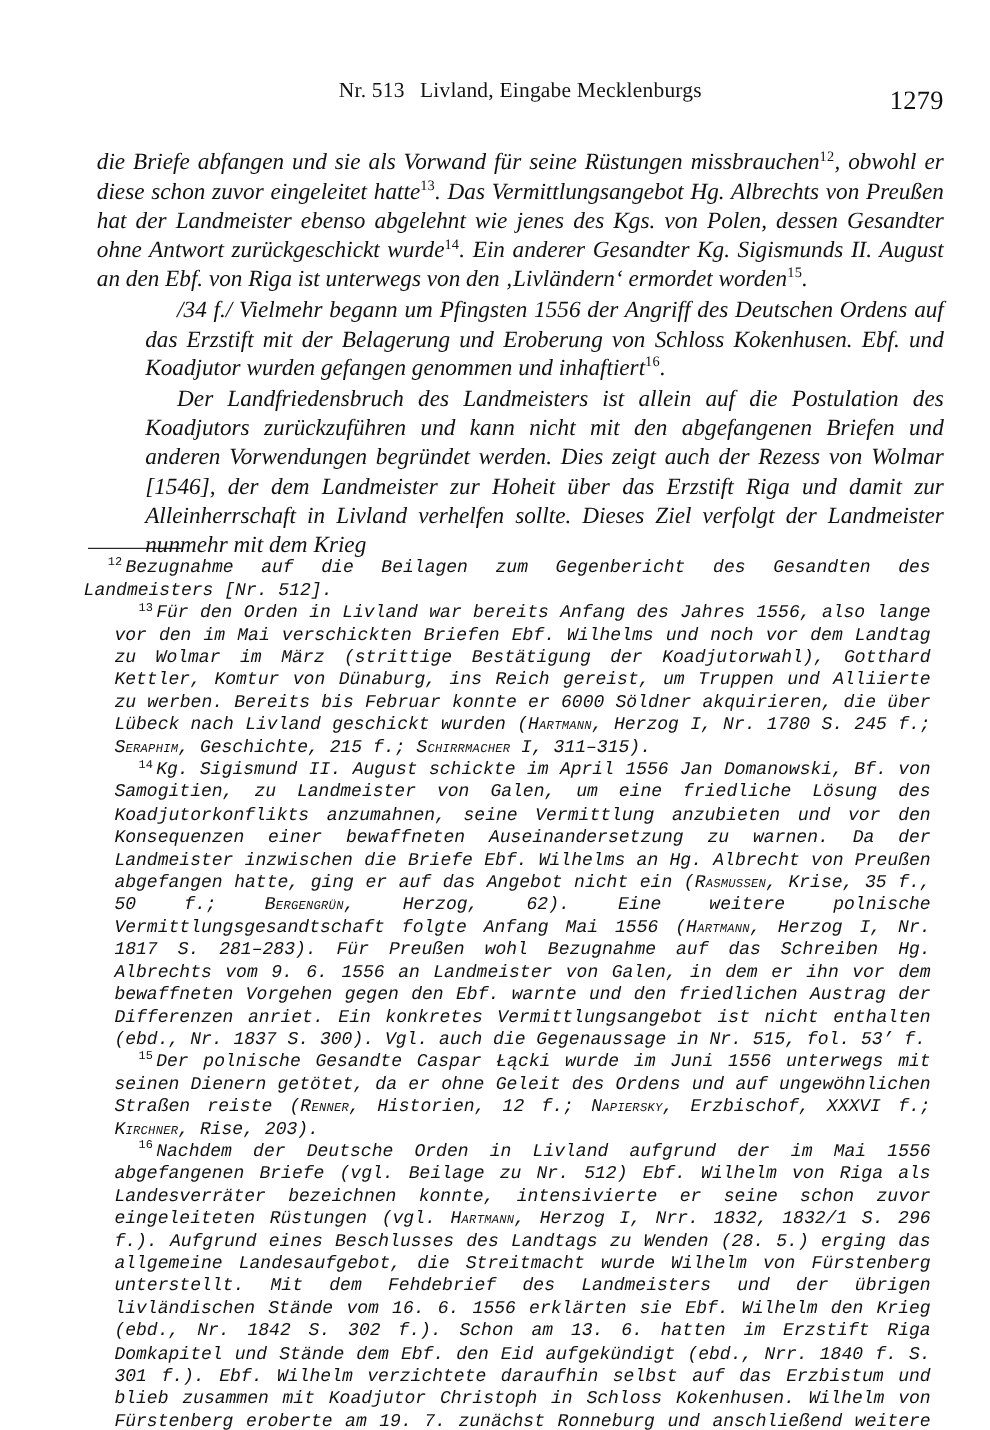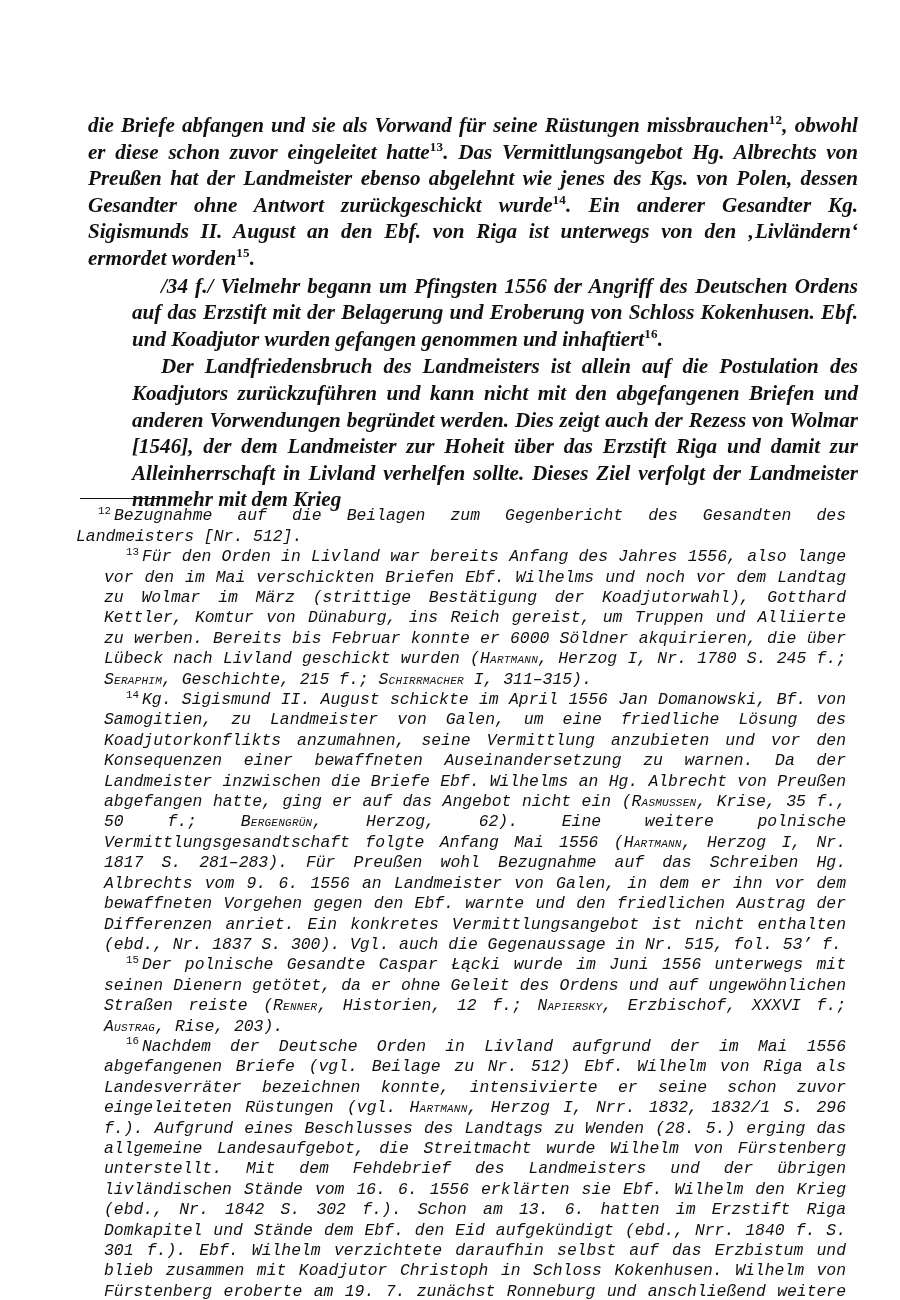--- a/index.html
+++ b/index.html
@@ -47,23 +47,22 @@
     right: 0;
     bottom: 0;
     font-size: 24px;
     letter-spacing: 0.3px;
   }
 
   
   .body-block {
     position: absolute;
     left: 88px;
-    top: 112px;
+    top: 134px;
     width: 770px;
-    font-weight: bold;
   }
   .para {
     font-style: italic;
     font-size: 21.1px;
     line-height: 26.6px;
     text-align: justify;
     text-justify: inter-word;
     margin: 0 0 0 0;
     hyphens: manual;
   }
@@ -118,29 +117,35 @@
   .fnote .sc { font-style: italic; }
 
   
   .fnote.tight { line-height: 20.4px; }
 </style>
 </head>
 <body>
 
 <div class="page">
 
+  <div class="runhead">
+    <div class="runhead-center">
+      <span class="runhead-nr">Nr. 513</span><span>Livland, Eingabe Mecklenburgs</span>
+    </div>
+    <div class="runhead-page">1279</div>
+  </div>
 
   <div class="body-block">
     <p class="para">die Briefe abfangen und sie als Vorwand für seine Rüstungen missbrauchen<sup class="fn">12</sup>, obwohl er diese schon zuvor eingeleitet hatte<sup class="fn">13</sup>. Das Vermittlungsangebot Hg. Albrechts von Preußen hat der Landmeister ebenso abgelehnt wie jenes des Kgs. von Polen, dessen Gesandter ohne Antwort zurückgeschickt wurde<sup class="fn">14</sup>. Ein anderer Gesandter Kg. Sigismunds II. August an den Ebf. von Riga ist unterwegs von den ‚Livländern‘ ermordet worden<sup class="fn">15</sup>.</p>
     <p class="para indent">/34 f./ Vielmehr begann um Pfingsten 1556 der Angriff des Deutschen Ordens auf das Erzstift mit der Belagerung und Eroberung von Schloss Kokenhusen. Ebf. und Koadjutor wurden gefangen genommen und inhaftiert<sup class="fn">16</sup>.</p>
     <p class="para indent">Der Landfriedensbruch des Landmeisters ist allein auf die Postulation des Koadjutors zurückzuführen und kann nicht mit den abgefangenen Briefen und anderen Vorwendungen begründet werden. Dies zeigt auch der Rezess von Wolmar [1546], der dem Landmeister zur Hoheit über das Erzstift Riga und damit zur Alleinherrschaft in Livland verhelfen sollte. Dieses Ziel verfolgt der Landmeister nunmehr mit dem Krieg</p>
   </div>
 
   <div class="footnotes">
     <div class="fn-rule"></div>
     <p class="fnote"><span class="marker">12</span>Bezugnahme auf die Beilagen zum Gegenbericht des Gesandten des Landmeisters [Nr. 512].</p>
     <p class="fnote tight"><span class="marker">13</span>Für den Orden in Livland war bereits Anfang des Jahres 1556, also lange vor den im Mai verschickten Briefen Ebf. Wilhelms und noch vor dem Landtag zu Wolmar im März (strittige Bestätigung der Koadjutorwahl), Gotthard Kettler, Komtur von Dünaburg, ins Reich gereist, um Truppen und Alliierte zu werben. Bereits bis Februar konnte er 6000 Söldner akquirieren, die über Lübeck nach Livland geschickt wurden (<span class="sc">Hartmann</span>, Herzog I, Nr. 1780 S. 245 f.; <span class="sc">Seraphim</span>, Geschichte, 215 f.; <span class="sc">Schirrmacher</span> I, 311–315).</p>
     <p class="fnote tight"><span class="marker">14</span>Kg. Sigismund II. August schickte im April 1556 Jan Domanowski, Bf. von Samogitien, zu Landmeister von Galen, um eine friedliche Lösung des Koadjutorkonflikts anzumahnen, seine Vermittlung anzubieten und vor den Konsequenzen einer bewaffneten Auseinandersetzung zu warnen. Da der Landmeister inzwischen die Briefe Ebf. Wilhelms an Hg. Albrecht von Preußen abgefangen hatte, ging er auf das Angebot nicht ein (<span class="sc">Rasmussen</span>, Krise, 35 f., 50 f.; <span class="sc">Bergengrün</span>, Herzog, 62). Eine weitere polnische Vermittlungsgesandtschaft folgte Anfang Mai 1556 (<span class="sc">Hartmann</span>, Herzog I, Nr. 1817 S. 281–283). Für Preußen wohl Bezugnahme auf das Schreiben Hg. Albrechts vom 9. 6. 1556 an Landmeister von Galen, in dem er ihn vor dem bewaffneten Vorgehen gegen den Ebf. warnte und den friedlichen Austrag der Differenzen anriet. Ein konkretes Vermittlungsangebot ist nicht enthalten (ebd., Nr. 1837 S. 300). Vgl. auch die Gegenaussage in Nr. 515, fol. 53’ f.</p>
-    <p class="fnote tight"><span class="marker">15</span>Der polnische Gesandte Caspar Łącki wurde im Juni 1556 unterwegs mit seinen Dienern getötet, da er ohne Geleit des Ordens und auf ungewöhnlichen Straßen reiste (<span class="sc">Renner</span>, Historien, 12 f.; <span class="sc">Napiersky</span>, Erzbischof, XXXVI f.; <span class="sc">Austrag</span>, Rise, 203).</p>
+    <p class="fnote tight"><span class="marker">15</span>Der polnische Gesandte Caspar Łącki wurde im Juni 1556 unterwegs mit seinen Dienern getötet, da er ohne Geleit des Ordens und auf ungewöhnlichen Straßen reiste (<span class="sc">Renner</span>, Historien, 12 f.; <span class="sc">Napiersky</span>, Erzbischof, XXXVI f.; <span class="sc">Kirchner</span>, Rise, 203).</p>
     <p class="fnote tight"><span class="marker">16</span>Nachdem der Deutsche Orden in Livland aufgrund der im Mai 1556 abgefangenen Briefe (vgl. Beilage zu Nr. 512) Ebf. Wilhelm von Riga als Landesverräter bezeichnen konnte, intensivierte er seine schon zuvor eingeleiteten Rüstungen (vgl. <span class="sc">Hartmann</span>, Herzog I, Nrr. 1832, 1832/1 S. 296 f.). Aufgrund eines Beschlusses des Landtags zu Wenden (28. 5.) erging das allgemeine Landesaufgebot, die Streitmacht wurde Wilhelm von Fürstenberg unterstellt. Mit dem Fehdebrief des Landmeisters und der übrigen livländischen Stände vom 16. 6. 1556 erklärten sie Ebf. Wilhelm den Krieg (ebd., Nr. 1842 S. 302 f.). Schon am 13. 6. hatten im Erzstift Riga Domkapitel und Stände dem Ebf. den Eid aufgekündigt (ebd., Nrr. 1840 f. S. 301 f.). Ebf. Wilhelm verzichtete daraufhin selbst auf das Erzbistum und blieb zusammen mit Koadjutor Christoph in Schloss Kokenhusen. Wilhelm von Fürstenberg eroberte am 19. 7. zunächst Ronneburg und anschließend weitere ebfl. Orte, ehe er am 28. 6. Kokenhusen belagerte. Koadjutor Christoph begab sich in das Lager Fürstenbergs (vgl. Anm. 9 bei Nr. 512). Ebf. Wilhelm wurde am 30. 6. inhaftiert und nach Schloss Adsel verbracht, wo die harten Haftbedingungen erst nach f. Interzessionen gemildert wurden. Der Orden in Livland hatte damit einen vollständigen Sieg errungen. Vgl. die Schilderungen des Feldzugs bei <span class="sc">Renner</span>, Historien, 12 f.; <span class="sc">Bunge</span>, Chronicon, 117–119; <span class="sc">Seraphim</span>, Geschichte, 217 f.; <span class="sc">Napiersky</span>, Erzbischof, XXXVI f.; <span class="sc">Bergengrün</span>, Herzog, 57–62, 66–70.</p>
   </div>
 
 </div>
 
 </body></html>

